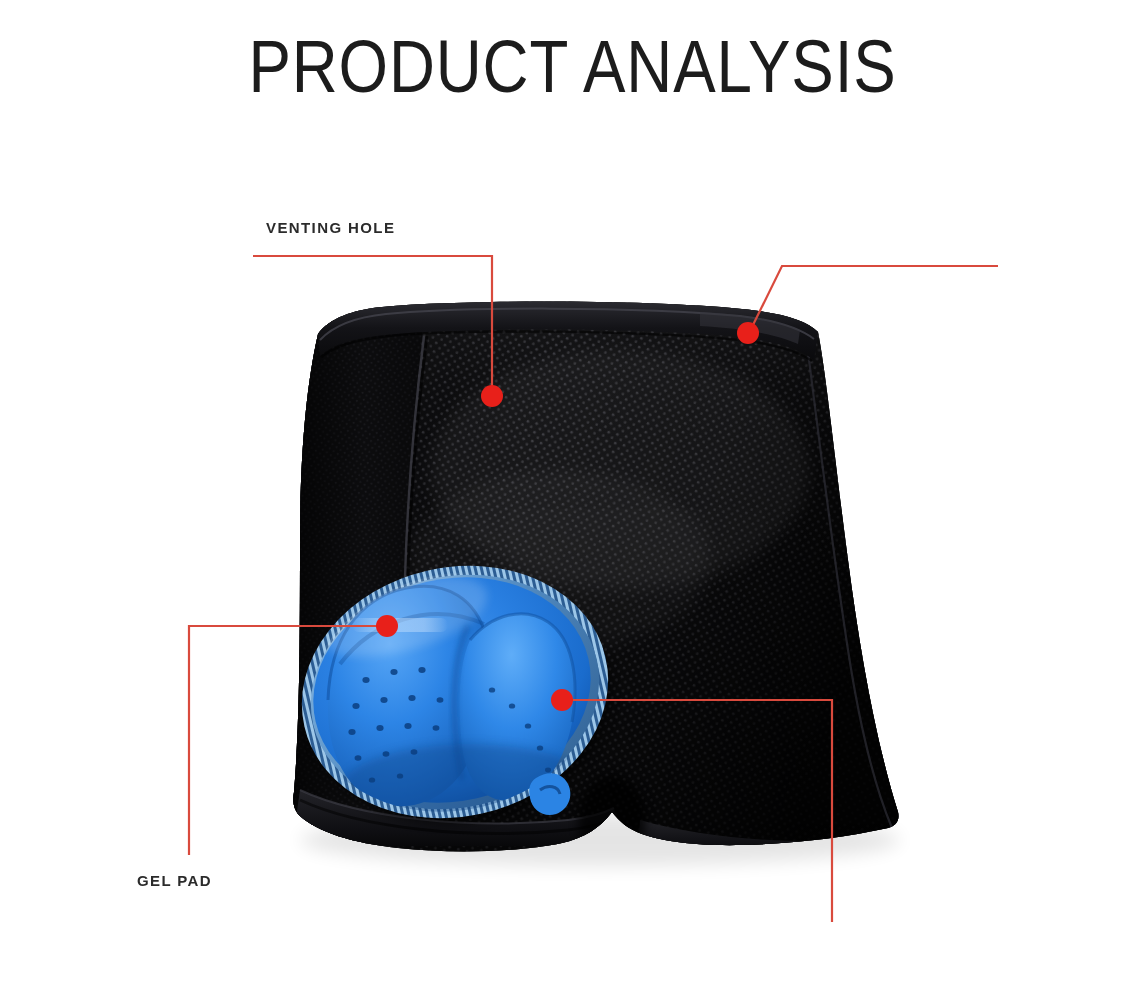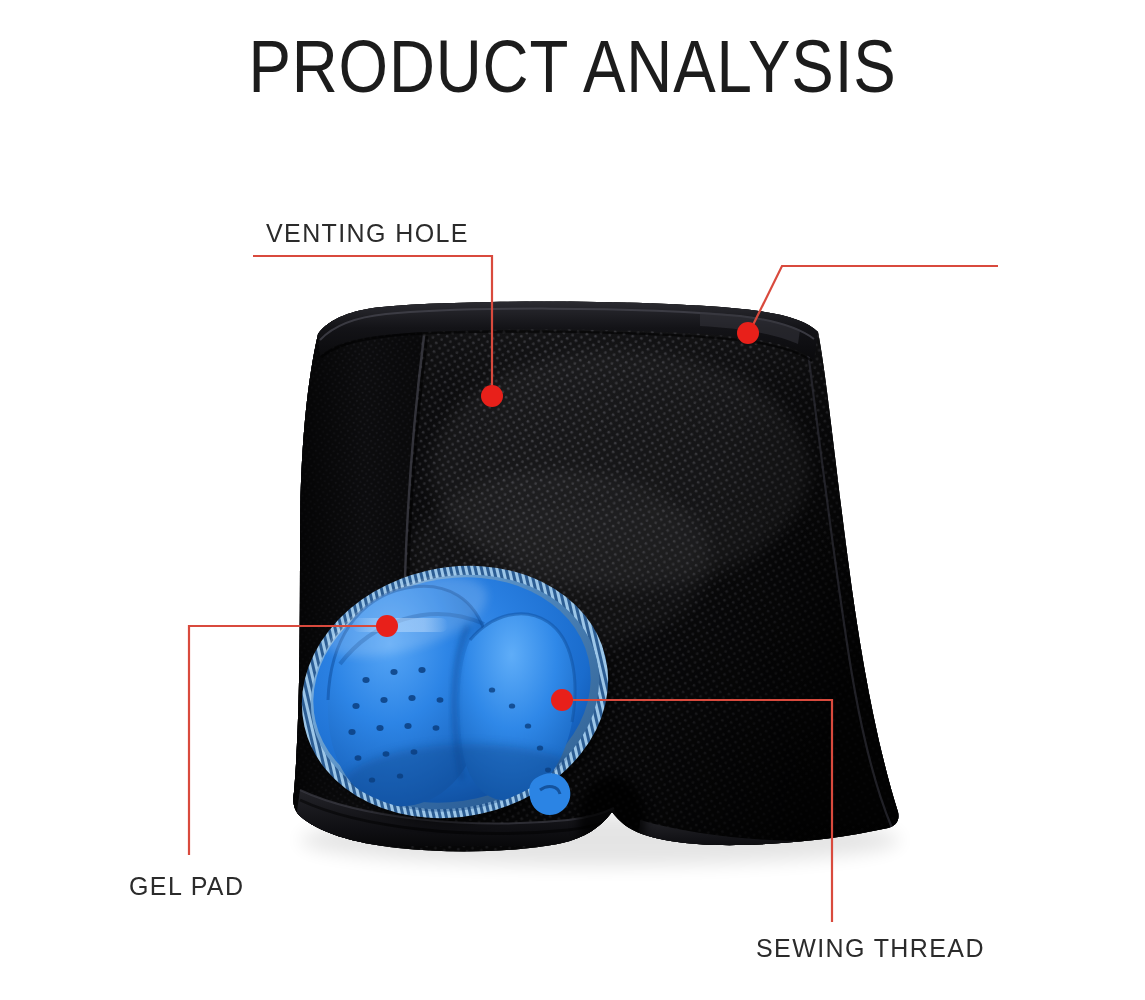--- a/index.html
+++ b/index.html
@@ -34,29 +34,29 @@
     letter-spacing: 1px;
     color: #1c1c1c;
     transform: scaleX(0.86);
     transform-origin: 50% 50%;
     white-space: nowrap;
   }
 
   
   .callout-label {
     position: absolute;
-    font-size: 25px;
+    font-size: 15px;
     letter-spacing: 1.4px;
     color: #2b2b2b;
     white-space: nowrap;
-    font-weight: 400;
+    font-weight: 700;
   }
   #label-venting-hole { left: 266px; top: 219px; }
   #label-elastic-straps { left: 789px; top: 228px; }
-  #label-gel-pad { left: 129px; top: 872px; }
+  #label-gel-pad { left: 137px; top: 872px; }
   #label-sewing-thread { left: 756px; top: 934px; }
 
   
   #leader-overlay,
   #garment-svg {
     position: absolute;
     left: 0;
     top: 0;
     width: 1145px;
     height: 1000px;
@@ -356,15 +356,14 @@
       <path d="M 566,700 L 832,700 L 832,922" fill="none" stroke="#d94a3d" stroke-width="2.2"></path>
       <circle cx="562" cy="700" r="11" fill="#e8201a"></circle>
     </g>
   </svg>
 
   <div class="callout-label" id="label-venting-hole">VENTING HOLE</div>
 
 
   <div class="callout-label" id="label-gel-pad">GEL PAD</div>
 
-  <div class="callout-label" id="label-sewing-thread">SEWING THREAD</div>
 
 </div>
 
 </body></html>

